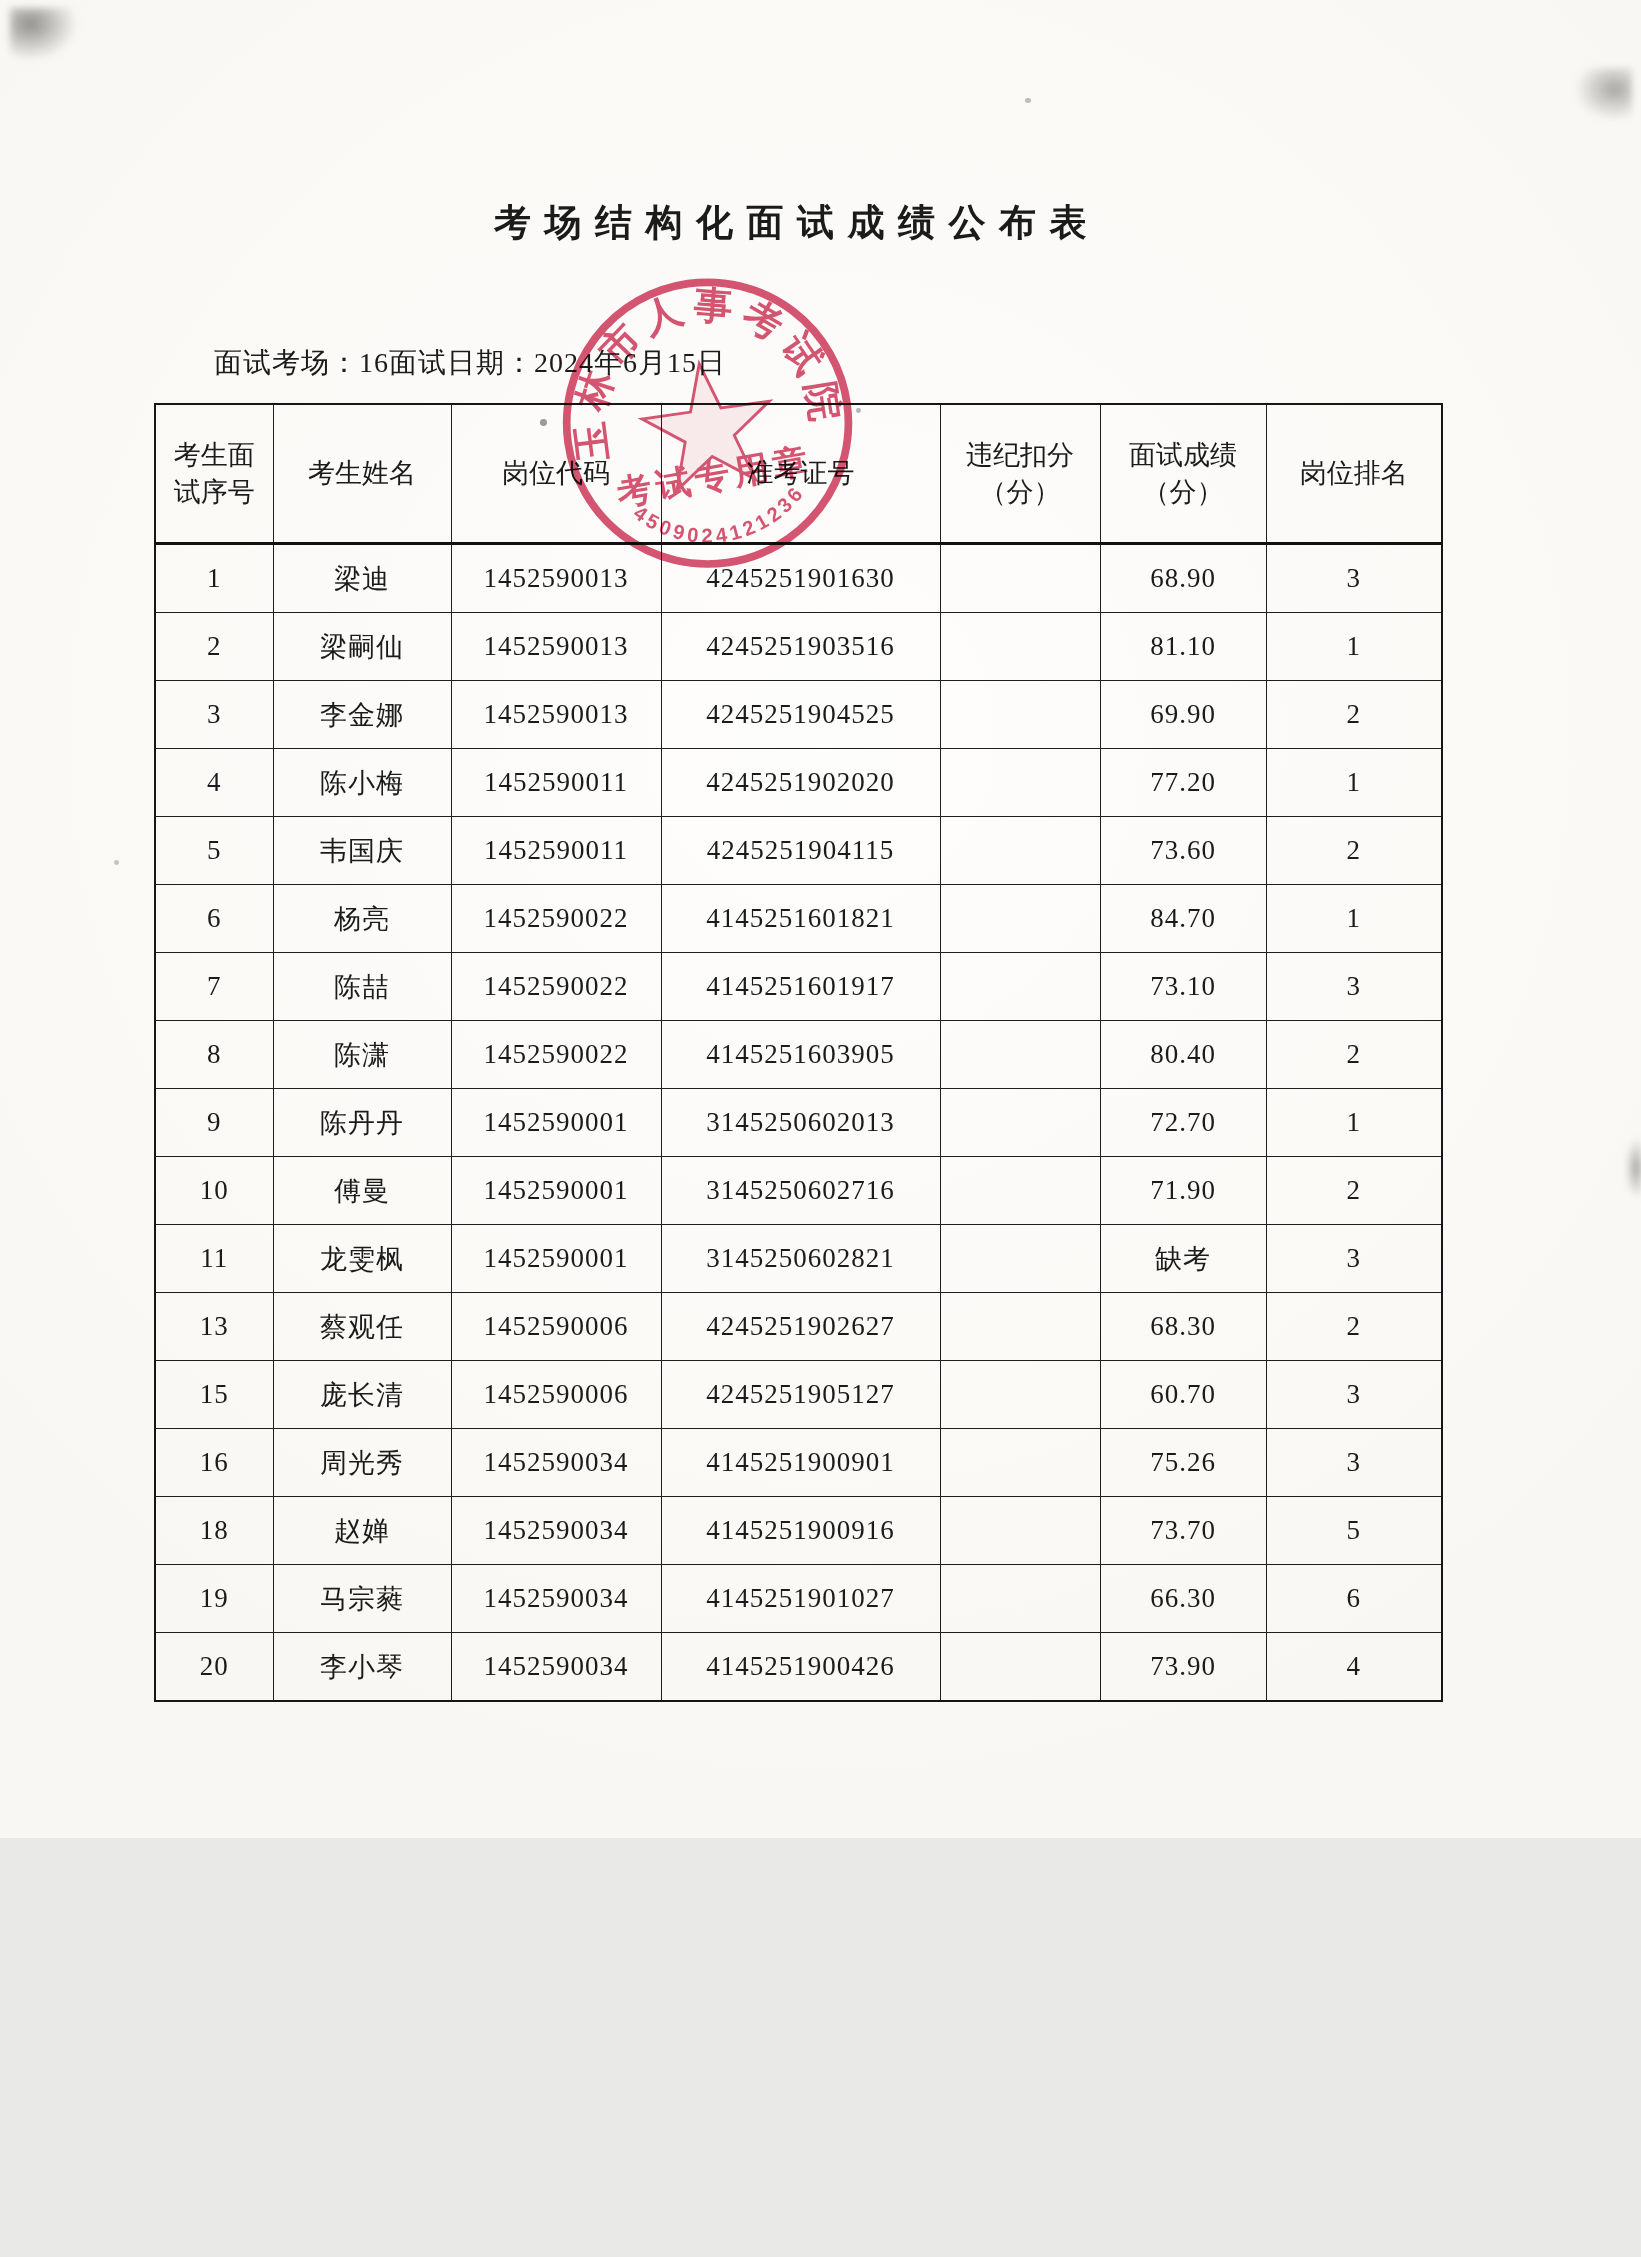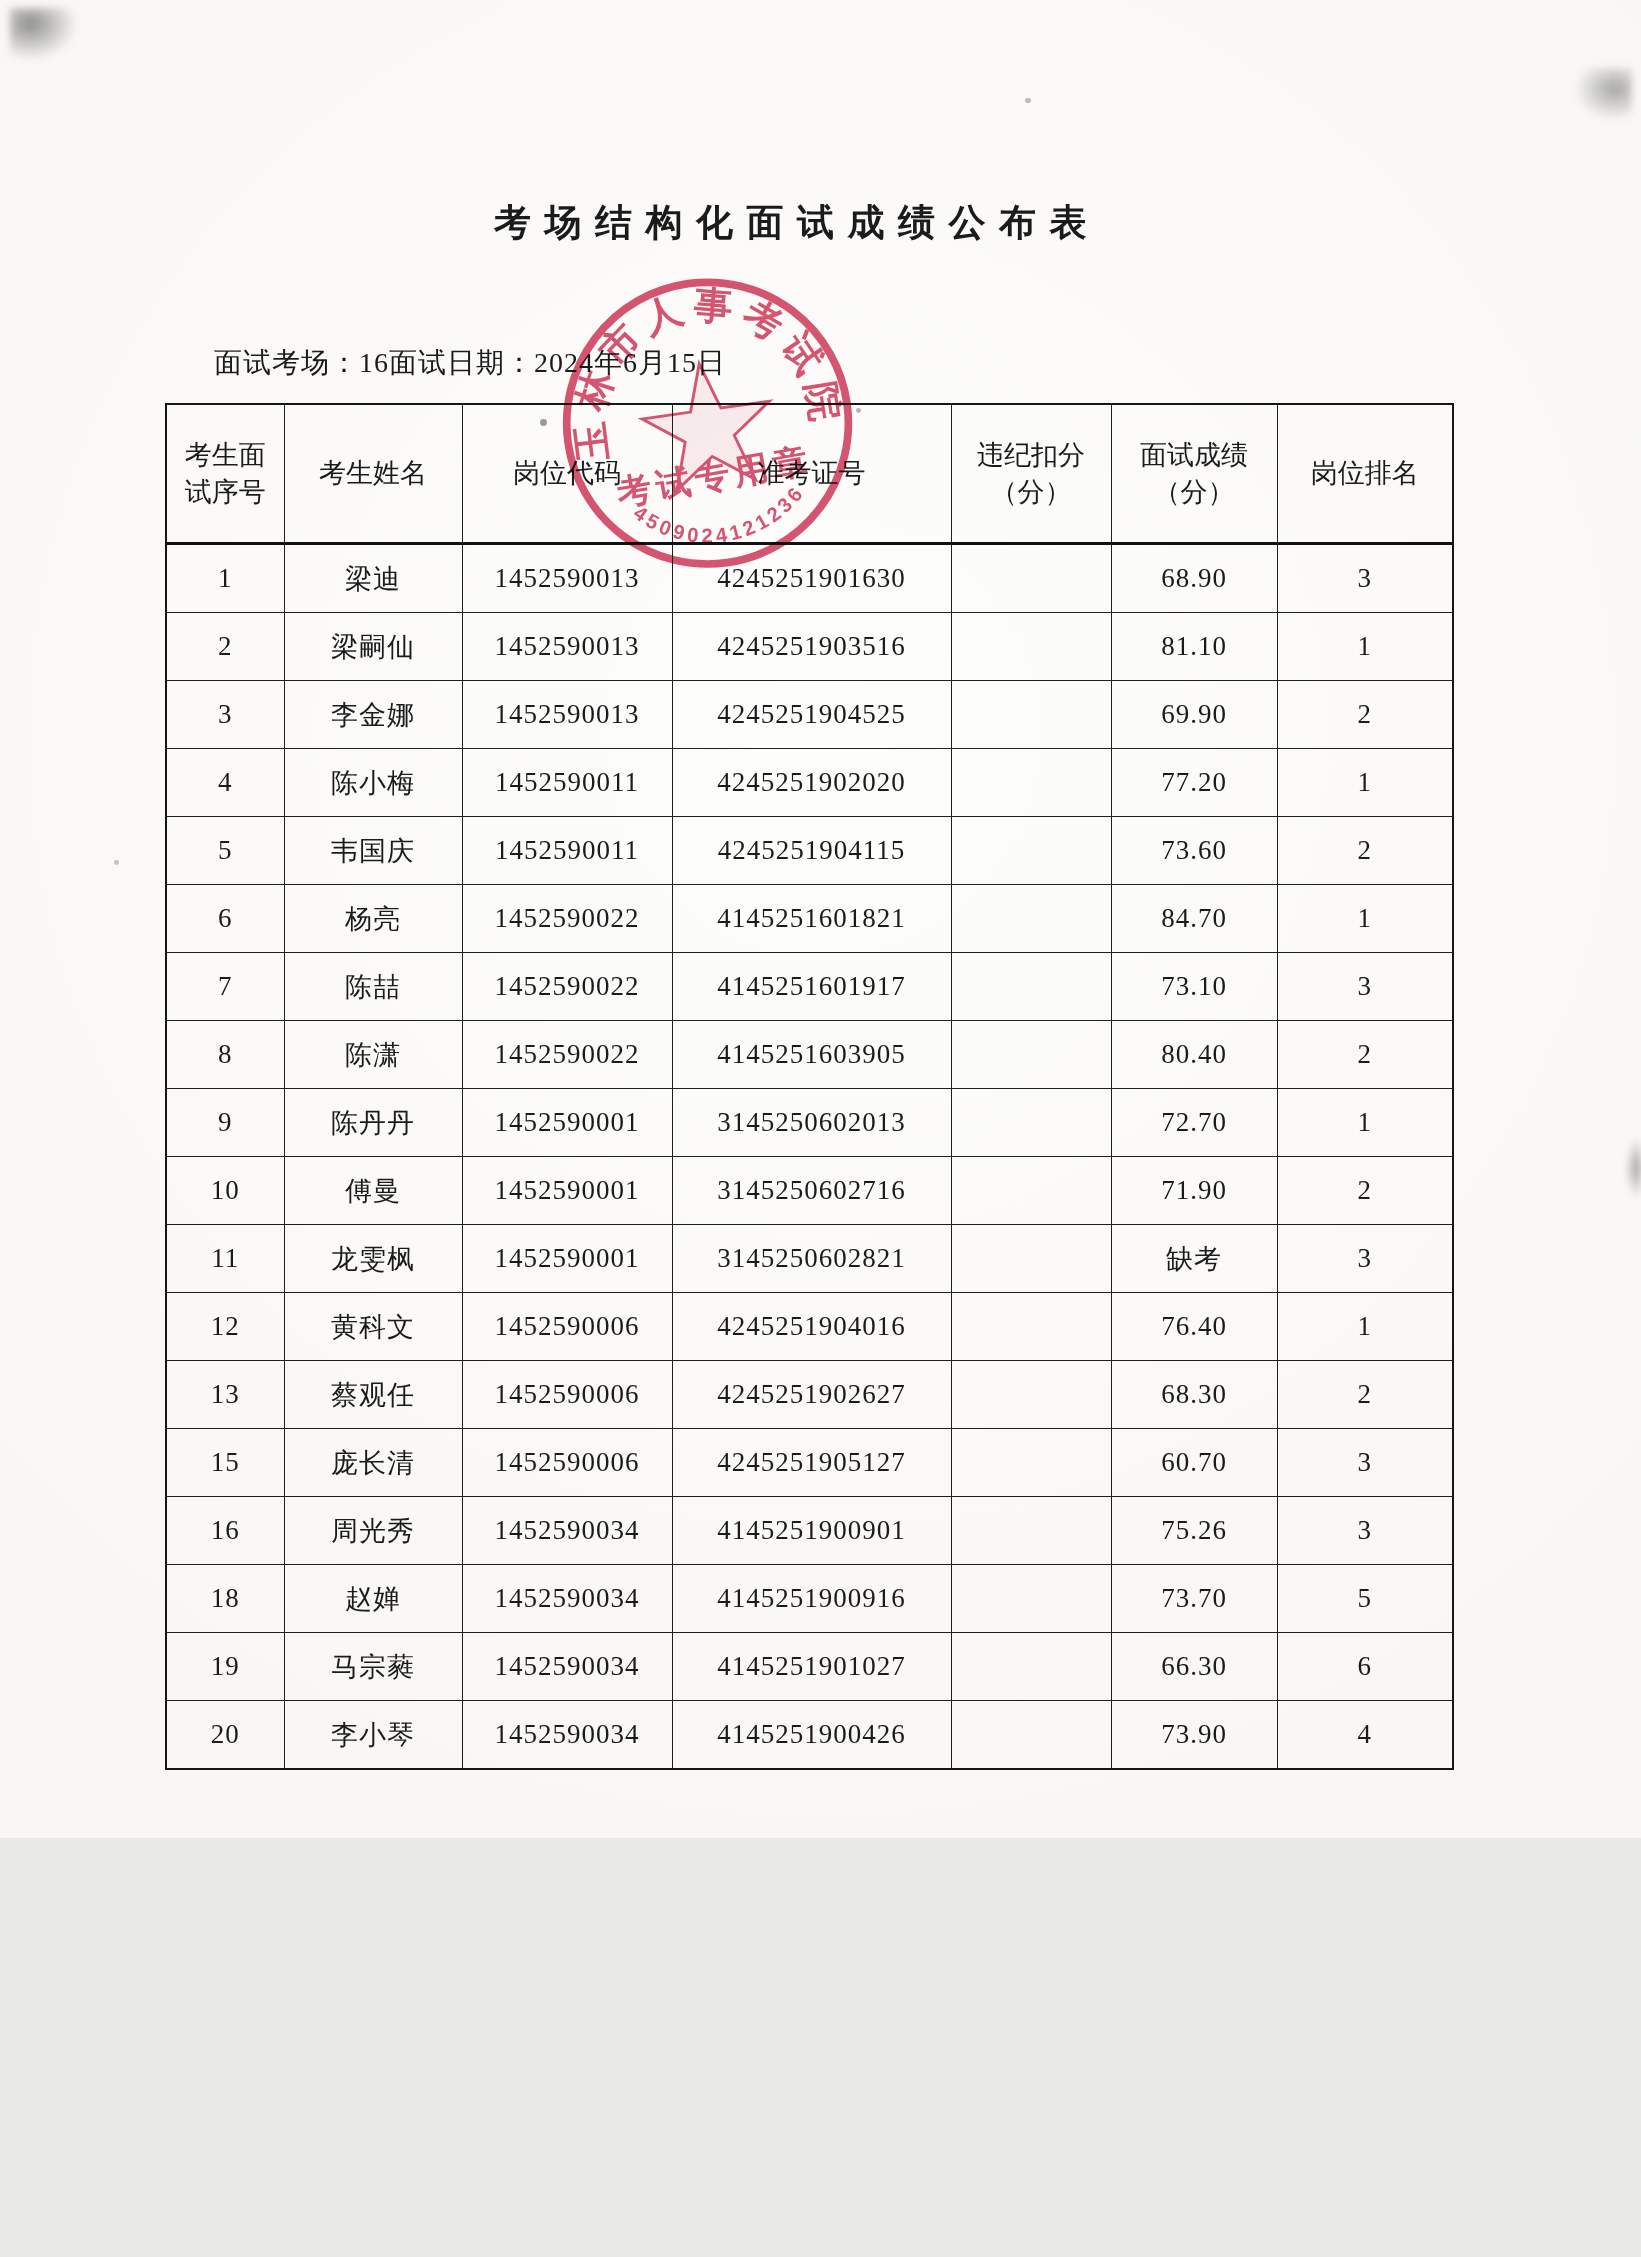--- a/index.html
+++ b/index.html
@@ -18,21 +18,20 @@
   }
   .info-row {
     position:absolute; top:344px; left:154px; width:1286px;
     display:flex; justify-content:flex-start; box-sizing:border-box;
     padding:0 74px 0 60px; font-size:28px; letter-spacing:1px;
   }
   .score-table {
     position:absolute; top:403px; left:154px; width:1286px;
     border-collapse:collapse; table-layout:fixed;
     border:2.9px solid #161616;
-    margin-left:11px;
   }
   .score-table th, .score-table td {
     border:1.9px solid #1e1e1e; text-align:center; vertical-align:middle;
     font-size:27px; font-weight:normal; padding:0; overflow:hidden;
   }
   .score-table thead th { height:137px; border-bottom:3.9px solid #121212; }
   .score-table tbody td { height:67px; letter-spacing:1px; }
   .hline { display:block; line-height:37px; }
   .footer {
     position:absolute; top:2039px; left:154px; width:1286px;
@@ -197,29 +196,20 @@
           <td>2</td>
         </tr>
         <tr>
           <td>11</td>
           <td>龙雯枫</td>
           <td>1452590001</td>
           <td>3145250602821</td>
           <td></td>
           <td>缺考</td>
           <td>3</td>
-        </tr>
-        <tr>
-          <td>12</td>
-          <td>黄科文</td>
-          <td>1452590006</td>
-          <td>4245251904016</td>
-          <td></td>
-          <td>76.40</td>
-          <td>1</td>
         </tr>
         <tr>
           <td>13</td>
           <td>蔡观任</td>
           <td>1452590006</td>
           <td>4245251902627</td>
           <td></td>
           <td>68.30</td>
           <td>2</td>
         </tr>

